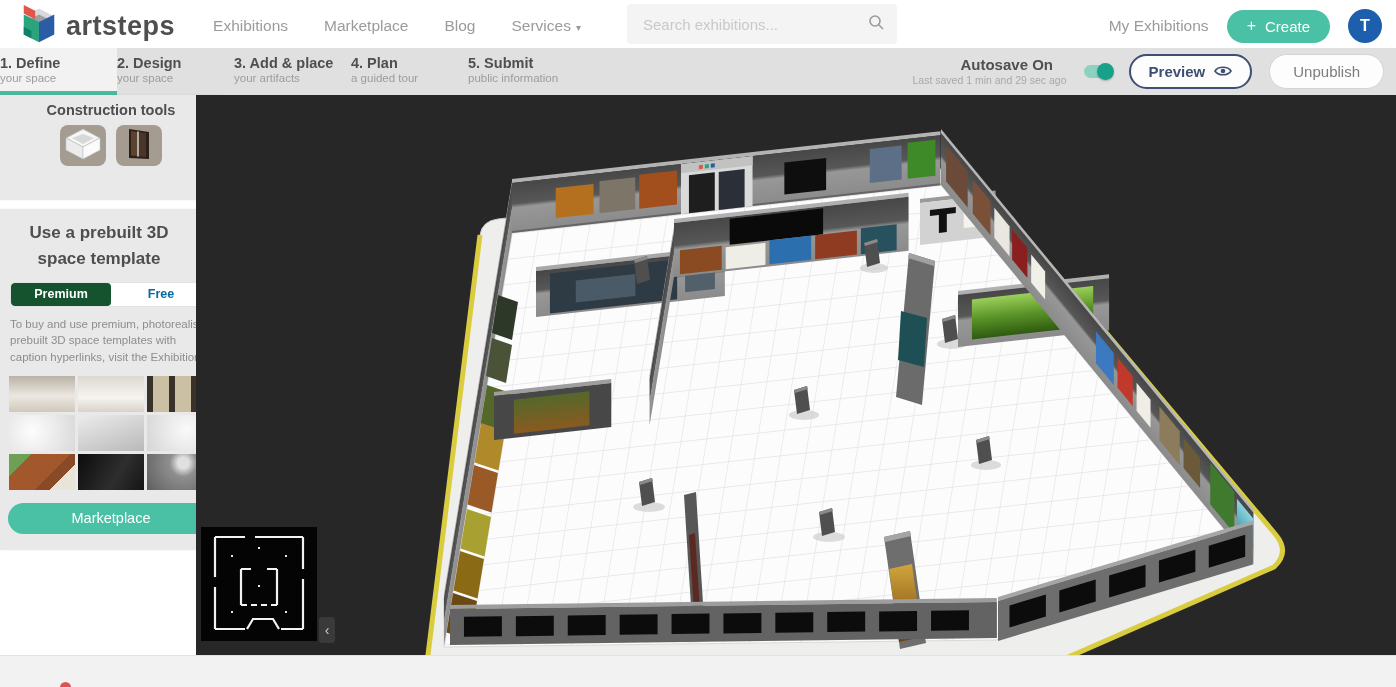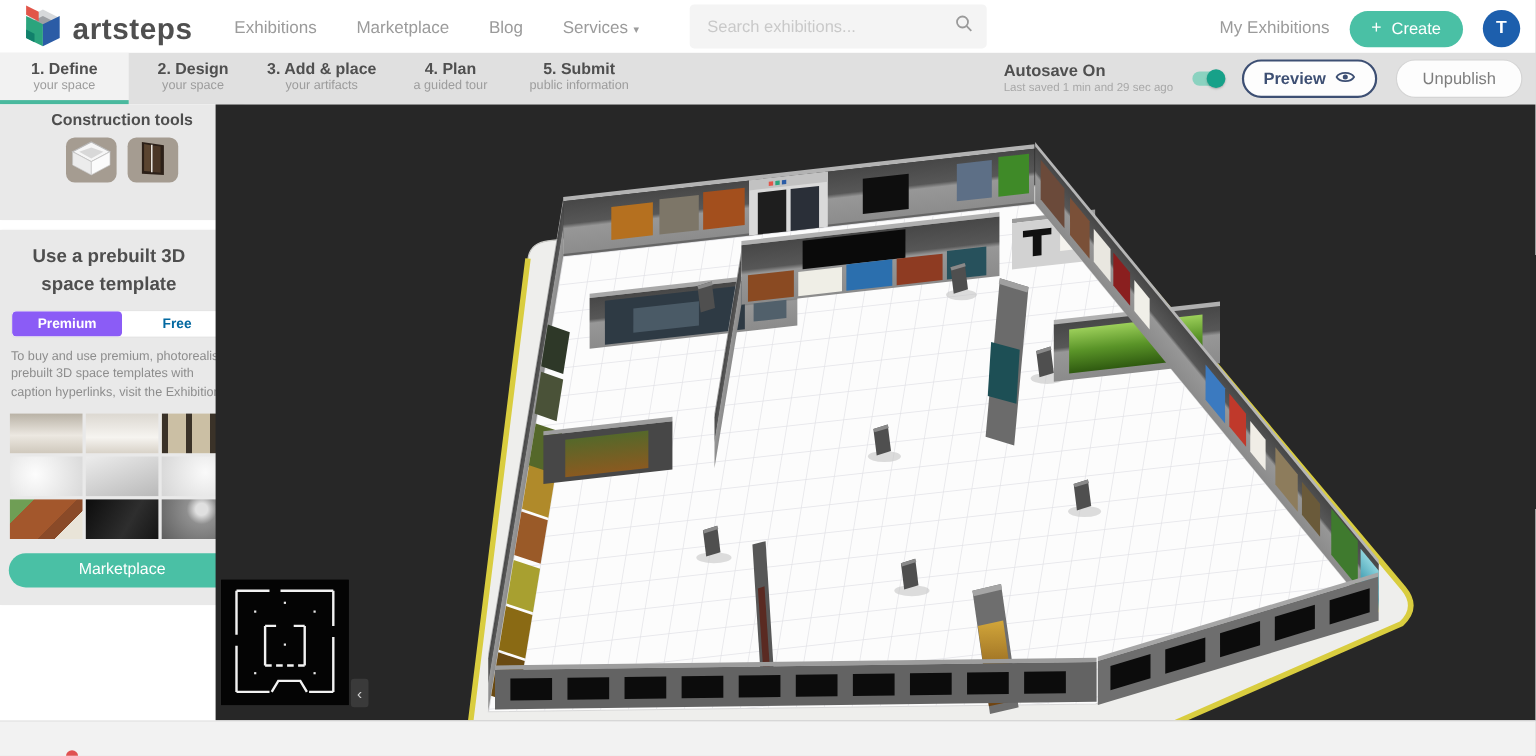--- a/index.html
+++ b/index.html
@@ -23,27 +23,27 @@
   .my-exh { color:#9b9b9b; font-size:15.5px; cursor:pointer; white-space:nowrap; }
   .create-btn { display:flex; align-items:center; gap:9px; background:#4ac0a5; color:#fff; border:none;
     height:33px; padding:0 20px; border-radius:17px; font-size:15px; cursor:pointer;
     font-family:"Liberation Sans", sans-serif; }
   .create-plus { font-size:16px; font-weight:400; }
   .avatar { width:34px; height:34px; border-radius:50%; background:#1d5fad; color:#fff; font-size:16px;
     font-weight:bold; display:flex; align-items:center; justify-content:center; cursor:pointer; }
 
   
   .steps-bar { height:47px; background:#e0e0e0; display:flex; align-items:stretch; }
-  .step-tab { width:117px; text-align:center; padding-top:7px; cursor:pointer; }
+  .step-tab { width:117px; padding-top:7px; cursor:pointer; }
   .step-tab.active { background:#f2f2f2; border-bottom:4px solid #4ab99e; }
   .step-title { font-size:14.5px; font-weight:bold; color:#4f4f4f; }
   .step-sub { font-size:11.5px; color:#9c9c9c; margin-top:1px; }
   .bar-right { margin-left:auto; display:flex; align-items:center; gap:17px; padding-right:12px; }
   .autosave { text-align:left; line-height:1.25; }
-  .autosave-label { font-size:15px; font-weight:bold; color:#4f4f4f; }
+  .autosave-label { font-size:15px; font-weight:bold; color:#4f4f4f;margin-left:48px; }
   .autosave-sub { font-size:10.5px; color:#a8a8a8; }
   .toggle { position:relative; width:28px; height:13px; background:#8bd2c0; border-radius:7px; cursor:pointer; }
   .toggle .knob { position:absolute; right:-2px; top:-2px; width:17px; height:17px; border-radius:50%;
     background:#17a189; box-shadow:0 1px 2px rgba(0,0,0,.25); }
   .pill { height:35px; border-radius:18px; font-size:15px; cursor:pointer; display:flex; align-items:center;
     gap:9px; font-family:"Liberation Sans", sans-serif; }
   .save-draft { background:#b9e2d6; color:#fbfdfc; border:none; padding:0 24px; cursor:default; }
   .unpublish { background:#fdfdfd; color:#7d7d7d; border:1px solid #d4d4d4; padding:0 23px; }
   .preview { background:#fdfdfd; color:#3d4f73; border:2px solid #3d4f73; padding:0 18px; font-weight:bold; }
 
@@ -56,21 +56,21 @@
   .tools-row { display:flex; justify-content:center; gap:10px; margin-top:7px; }
   .tool-btn { width:46px; height:41px; border:none; border-radius:8px; background:#a59c91; cursor:pointer;
     display:flex; align-items:center; justify-content:center; padding:0; }
   .panel-templates { margin-top:9px; padding:11px 8px 12px 8px; }
   .tmpl-title { font-size:17px; font-weight:bold; color:#4e4e4e; line-height:1.55; padding:0 0 9px 2px; width:180px;text-align:center;}
   .tab-switch { display:flex; background:#fff; border:1px solid #e2e2e2; border-radius:4px; height:25px;
     overflow:hidden; margin:0 2px; }
   .tab-half { flex:1; display:flex; align-items:center; justify-content:center; font-size:12.5px;
     font-weight:bold; cursor:pointer; color:#0369a1; background:#fff; border:none;
     font-family:"Liberation Sans", sans-serif; }
-  .tab-half.sel { background:#8b5cf6; color:#fff; border-radius:4px; }
+  .tab-half.sel { background:#14532d; color:#fff; border-radius:4px; }
   .tmpl-desc { font-size:11.5px; color:#8d8d8d; line-height:1.45; margin:9px 2px 10px 2px; }
   .thumb-grid { display:grid; grid-template-columns:repeat(3,1fr); gap:3px; margin:0 1px; }
   .thumb { height:36px; cursor:pointer; }
   .t1 { background:linear-gradient(180deg,#b9b2a6,#ece8e1 55%,#cfc8bc); }
   .t2 { background:linear-gradient(180deg,#dcd8d1,#f6f4f0 60%,#d8d2c8); }
   .t3 { background:repeating-linear-gradient(90deg,#3a3228 0 6px,#cbbfa4 6px 22px); }
   .t4 { background:radial-gradient(circle at 35% 45%,#fdfdfd,#d9d9d9); }
   .t5 { background:linear-gradient(160deg,#ececec,#b9b9b9); }
   .t6 { background:radial-gradient(circle at 60% 40%,#fafafa,#d5d5d5); }
   .t7 { background:linear-gradient(135deg,#6f9e55 0 22%,#a3572c 22% 60%,#8a4a28 60% 75%,#e9e4d8 75%); }

